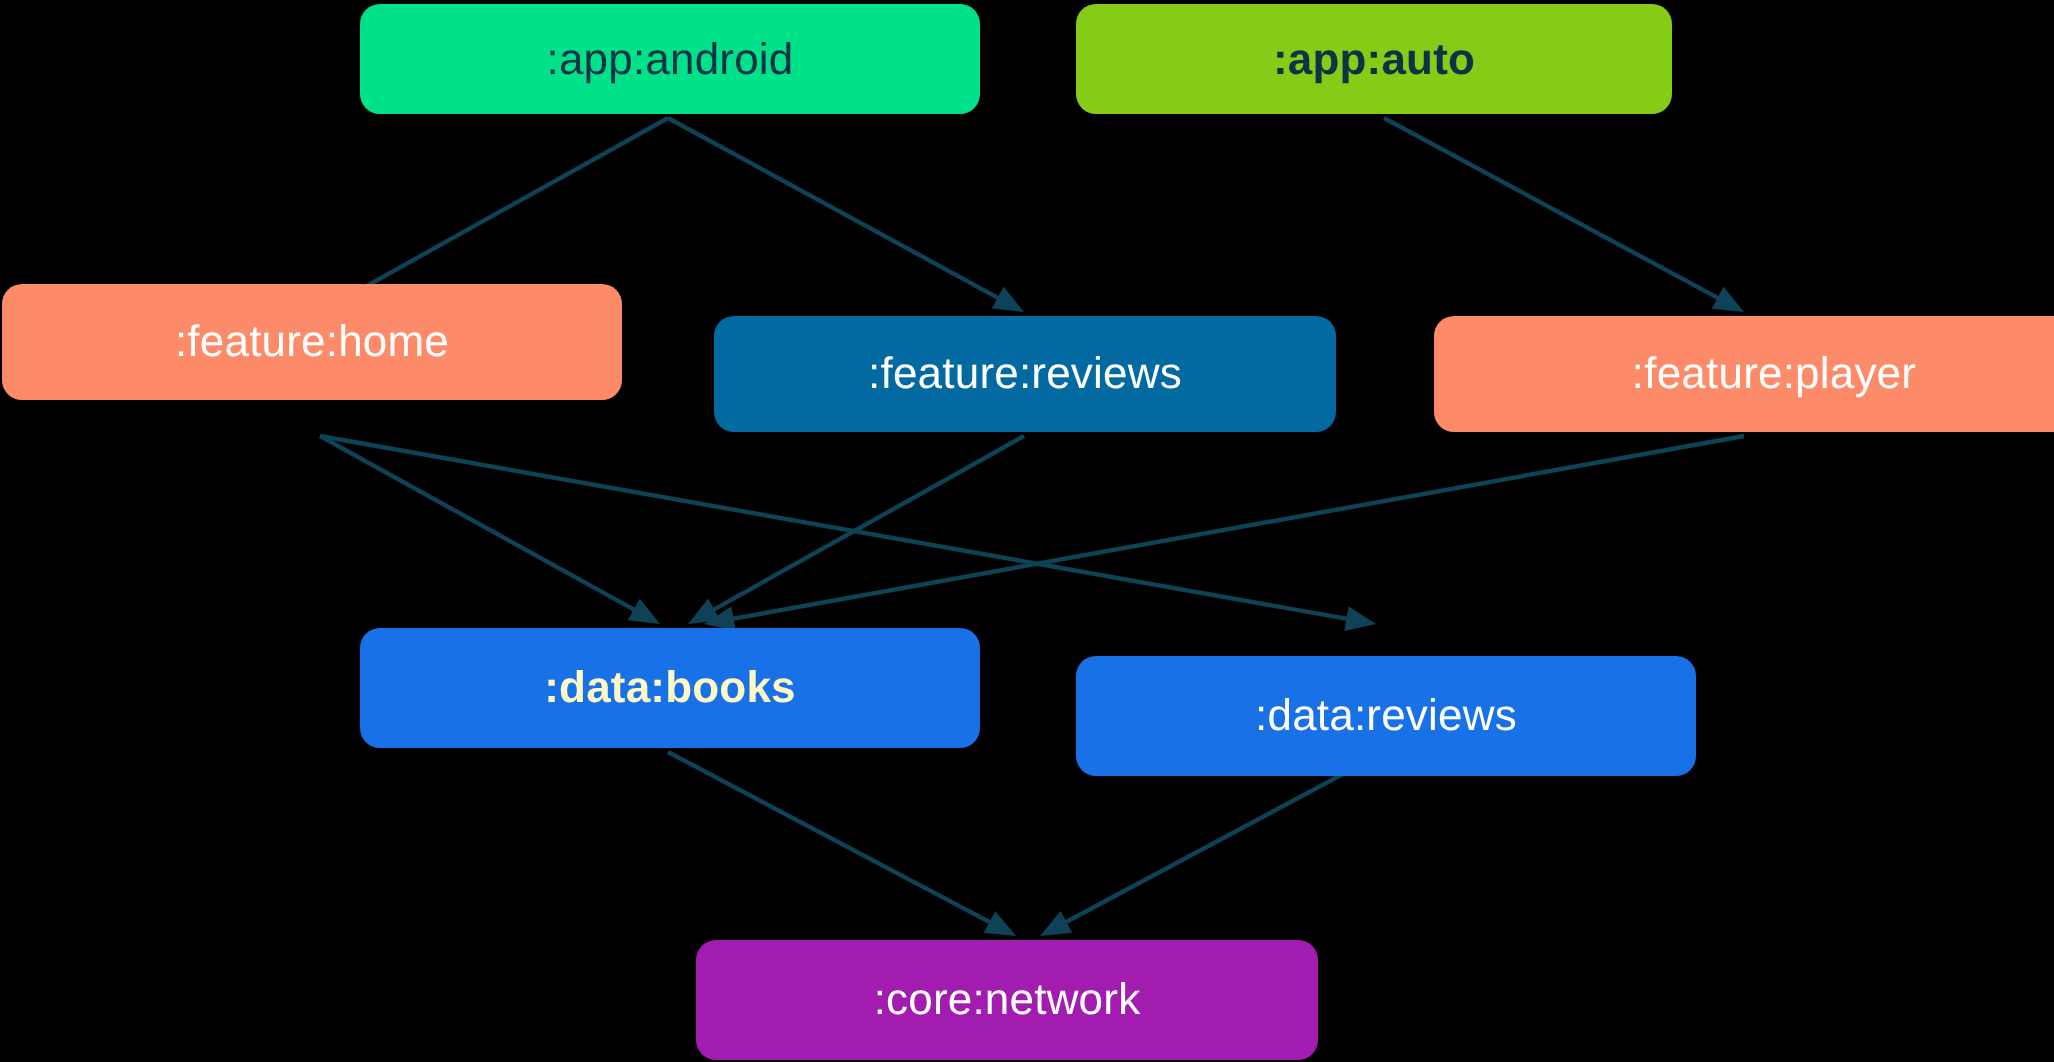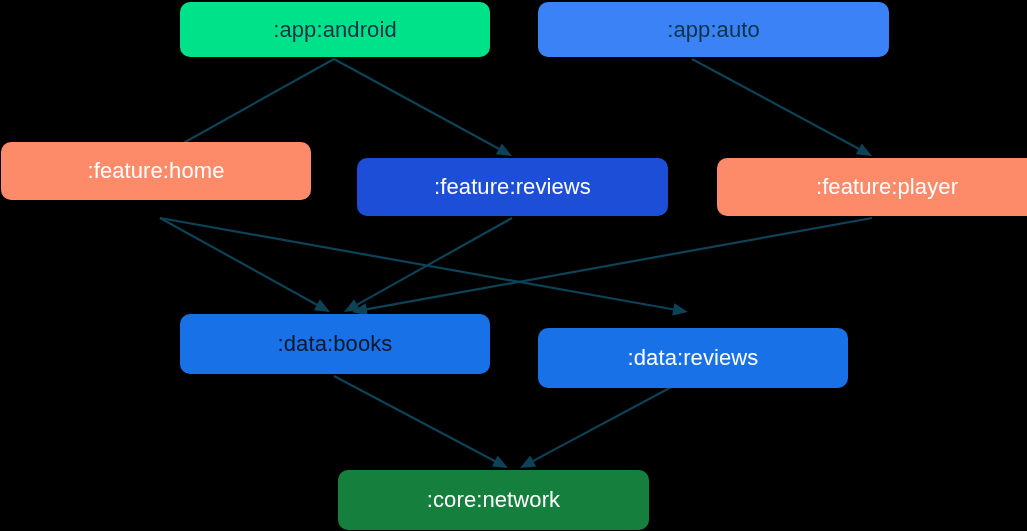--- a/index.html
+++ b/index.html
@@ -81,35 +81,35 @@
       </g>
       <g>
         <line x1="692" y1="376" x2="531.463200345151" y2="461.86852074561693" stroke="#0d4257" stroke-width="2.2"></line>
         <polygon points="520,468 530.30252567693,455.4581514649475 536.1510135811108,466.3922810249377" fill="#0d4257"></polygon>
       </g>
     </svg>
   <div id="node-layer">
       <div class="graph-node" style="left: 180px; top: 2px; width: 310px; height: 55px; background: rgb(0, 226, 138); color: rgb(12, 52, 70);">
         <span class="node-label">:app:android</span>
       </div>
-      <div class="graph-node" style="left: 538px; top: 2px; width: 351px; height: 55px; background: #3b82f6; color: rgb(12, 52, 70);">
+      <div class="graph-node" style="left: 538px; top: 2px; width: 298px; height: 55px; background: #84cc16; color: rgb(12, 52, 70); font-weight: bold;">
         <span class="node-label">:app:auto</span>
       </div>
       <div class="graph-node" style="left: 1px; top: 142px; width: 310px; height: 58px; background: rgb(253, 138, 105); color: rgb(255, 255, 255);">
         <span class="node-label">:feature:home</span>
       </div>
-      <div class="graph-node" style="left: 357px; top: 158px; width: 311px; height: 58px; background: #1d4ed8; color: rgb(255, 255, 255); text-align: right;">
+      <div class="graph-node" style="left: 357px; top: 158px; width: 311px; height: 58px; background: #0369a1; color: rgb(255, 255, 255); text-align: right;">
         <span class="node-label">:feature:reviews</span>
       </div>
       <div class="graph-node" style="left: 717px; top: 158px; width: 340px; height: 58px; background: rgb(253, 138, 105); color: rgb(255, 255, 255); text-align: right;">
         <span class="node-label">:feature:player</span>
       </div>
-      <div class="graph-node" style="left: 180px; top: 314px; width: 310px; height: 60px; background: rgb(25, 113, 231); color: #0f172a;">
+      <div class="graph-node" style="left: 180px; top: 314px; width: 310px; height: 60px; background: rgb(25, 113, 231); color: #fef9c3; font-weight: bold;">
         <span class="node-label">:data:books</span>
       </div>
       <div class="graph-node" style="left: 538px; top: 328px; width: 310px; height: 60px; background: rgb(25, 113, 231); color: rgb(255, 255, 255);">
         <span class="node-label">:data:reviews</span>
       </div>
-      <div class="graph-node" style="left: 338px; top: 470px; width: 311px; height: 60px; background: #15803d; color: rgb(255, 255, 255);">
+      <div class="graph-node" style="left: 348px; top: 470px; width: 311px; height: 60px; background: #a21caf; color: rgb(255, 255, 255);">
         <span class="node-label">:core:network</span>
       </div>
     </div>
 </div>
 
 </body></html>

